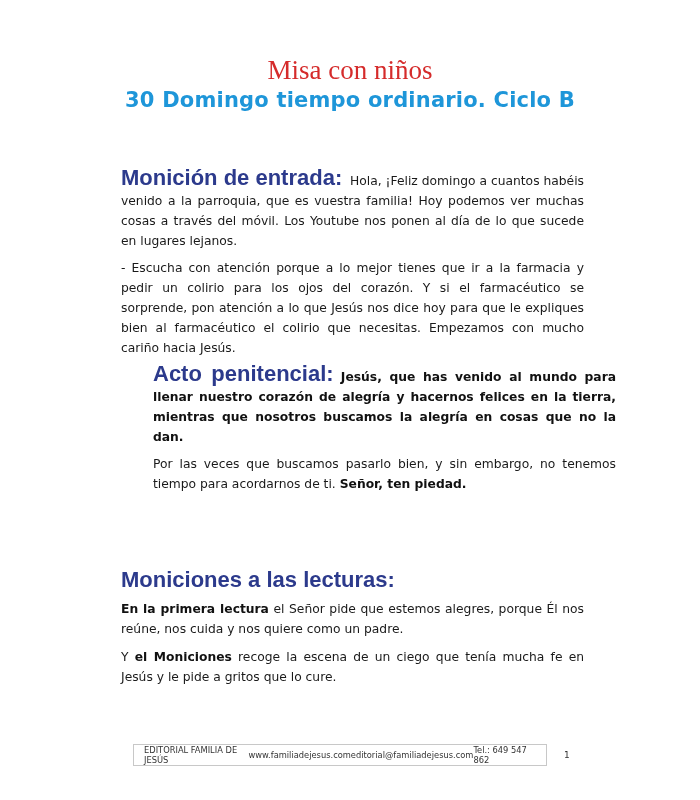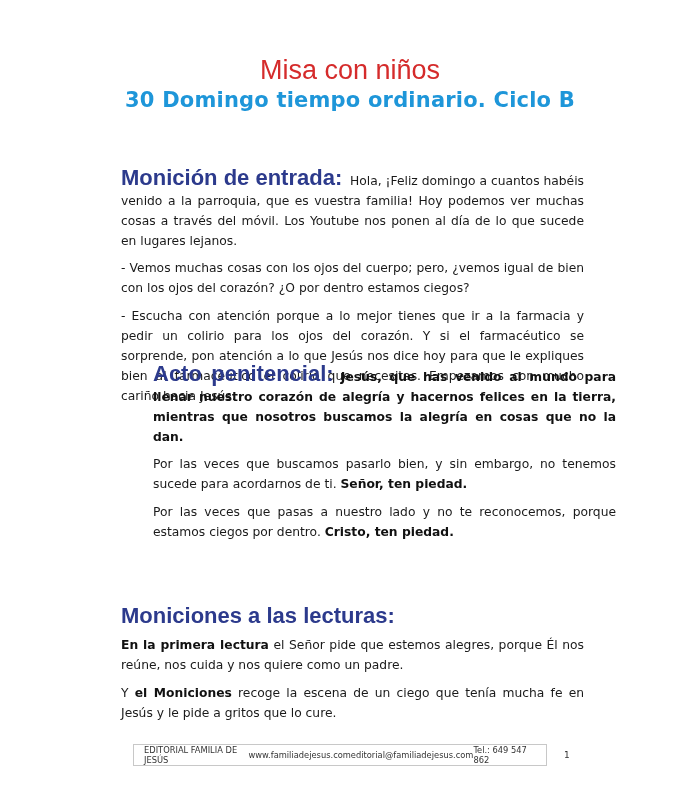--- a/index.html
+++ b/index.html
@@ -1,20 +1,20 @@
 <!DOCTYPE html>
 <html><head>
   <meta charset="utf-8">
   <style>
     html, body { margin: 0; padding: 0; background: #ffffff; }
     body { width: 700px; height: 800px; position: relative; overflow: hidden; }
     .page { position: absolute; left: 0; top: 0; width: 700px; height: 800px; background: #ffffff; }
     .title-1 {
       position: absolute; left: 0; top: 52px; width: 700px; text-align: center;
-      font-family: Liberation Sans, sans-serif;
+      font-family: Liberation Serif, serif;
       font-size: 27px; color: #d52b2b; line-height: 36px;
     }
     .title-2 {
       position: absolute; left: 0; top: 86px; width: 700px; text-align: center;
       font-family: "DejaVu Sans", sans-serif; font-weight: bold;
       font-size: 21px; color: #1e96d9; line-height: 28px; letter-spacing: 0.2px;
     }
     .section-head {
       font-family: "Liberation Sans", sans-serif; font-weight: bold;
       font-size: 22px; color: #2c3a8c;
@@ -42,41 +42,36 @@
 <div class="page">
 
   <div class="title-1">Misa con niños</div>
   <div class="title-2">30 Domingo tiempo ordinario. Ciclo B</div>
 
   <div class="sec" style="top:168px;">
     <p style="margin-bottom:7px;">
       <span class="section-head">Monición de entrada:</span>&nbsp;
       <span>Hola, ¡Feliz domingo a cuantos habéis venido a la parroquia, que es vuestra familia! Hoy podemos ver muchas cosas a través del móvil. Los Youtube nos ponen al día de lo que sucede en lugares lejanos.</span>
     </p>
-    <p>- Vemos muchas cosas con los ojos del cuerpo; pero, ¿vemos igual de bien con los ojos del corazón? ¿O por dentro estamos ciegos?</p>
     <p>- Escucha con atención porque a lo mejor tienes que ir a la farmacia y pedir un colirio para los ojos del corazón. Y si el farmacéutico se sorprende, pon atención a lo que Jesús nos dice hoy para que le expliques bien al farmacéutico el colirio que necesitas. Empezamos con mucho cariño hacia Jesús.</p>
   </div>
 
   <div class="sec" style="top:364px;margin-left:32px;">
     <p style="margin-bottom:7px;">
       <span class="section-head">Acto penitencial:</span>
       <span class="b">Jesús, que has venido al mundo para llenar nuestro corazón de alegría y hacernos felices en la tierra, mientras que nosotros buscamos la alegría en cosas que no la dan.</span>
     </p>
     <p>
-      <span>Por las veces que buscamos pasarlo bien, y sin embargo, no tenemos sucede para acordarnos de ti.</span>
+      <span>Por las veces que buscamos pasarlo bien, y sin embargo, no tenemos tiempo para acordarnos de ti.</span>
       <span class="b">Señor, ten piedad.</span>
-    </p>
-    <p>
-      <span>Por las veces que pasas a nuestro lado y no te reconocemos, porque estamos ciegos por dentro.</span>
-      <span class="b">Cristo, ten piedad.</span>
     </p>
   </div>
 
   <div class="sec" style="top:570px;">
-    <p style="margin-bottom:6px;margin-top:36px;">
+    <p style="margin-bottom:6px;">
       <span class="section-head">Moniciones a las lecturas:</span>
     </p>
     <p>
       <span class="b">En la primera lectura</span><span> el Señor pide que estemos alegres, porque Él nos reúne, nos cuida y nos quiere como un padre.</span>
     </p>
     <p>
       <span>Y </span><span class="b">el Moniciones</span><span> recoge la escena de un ciego que tenía mucha fe en Jesús y le pide a gritos que lo cure.</span>
     </p>
   </div>
 

